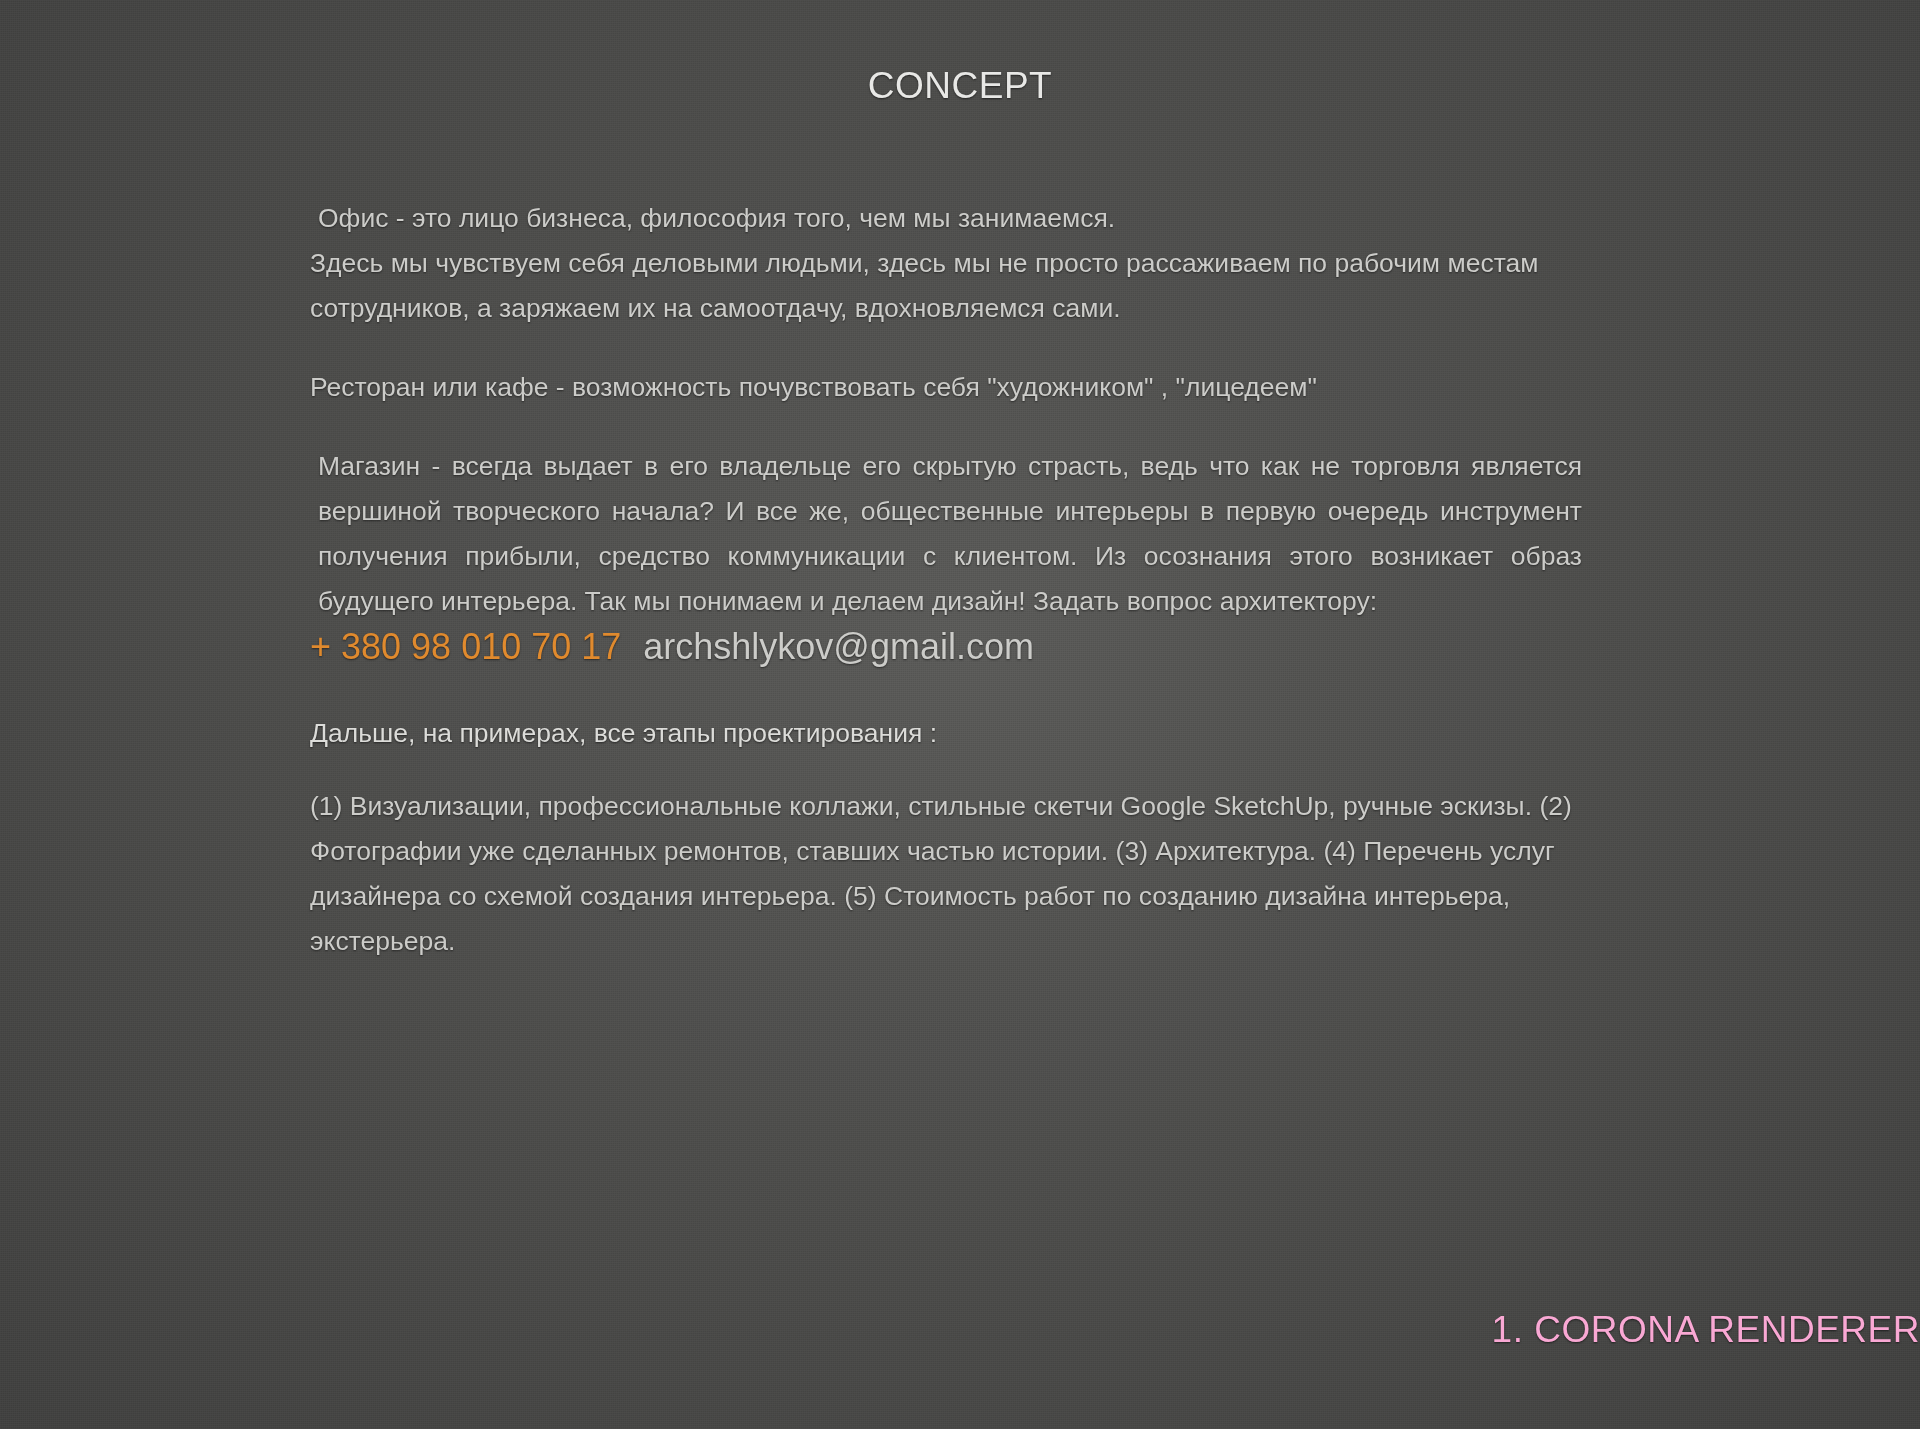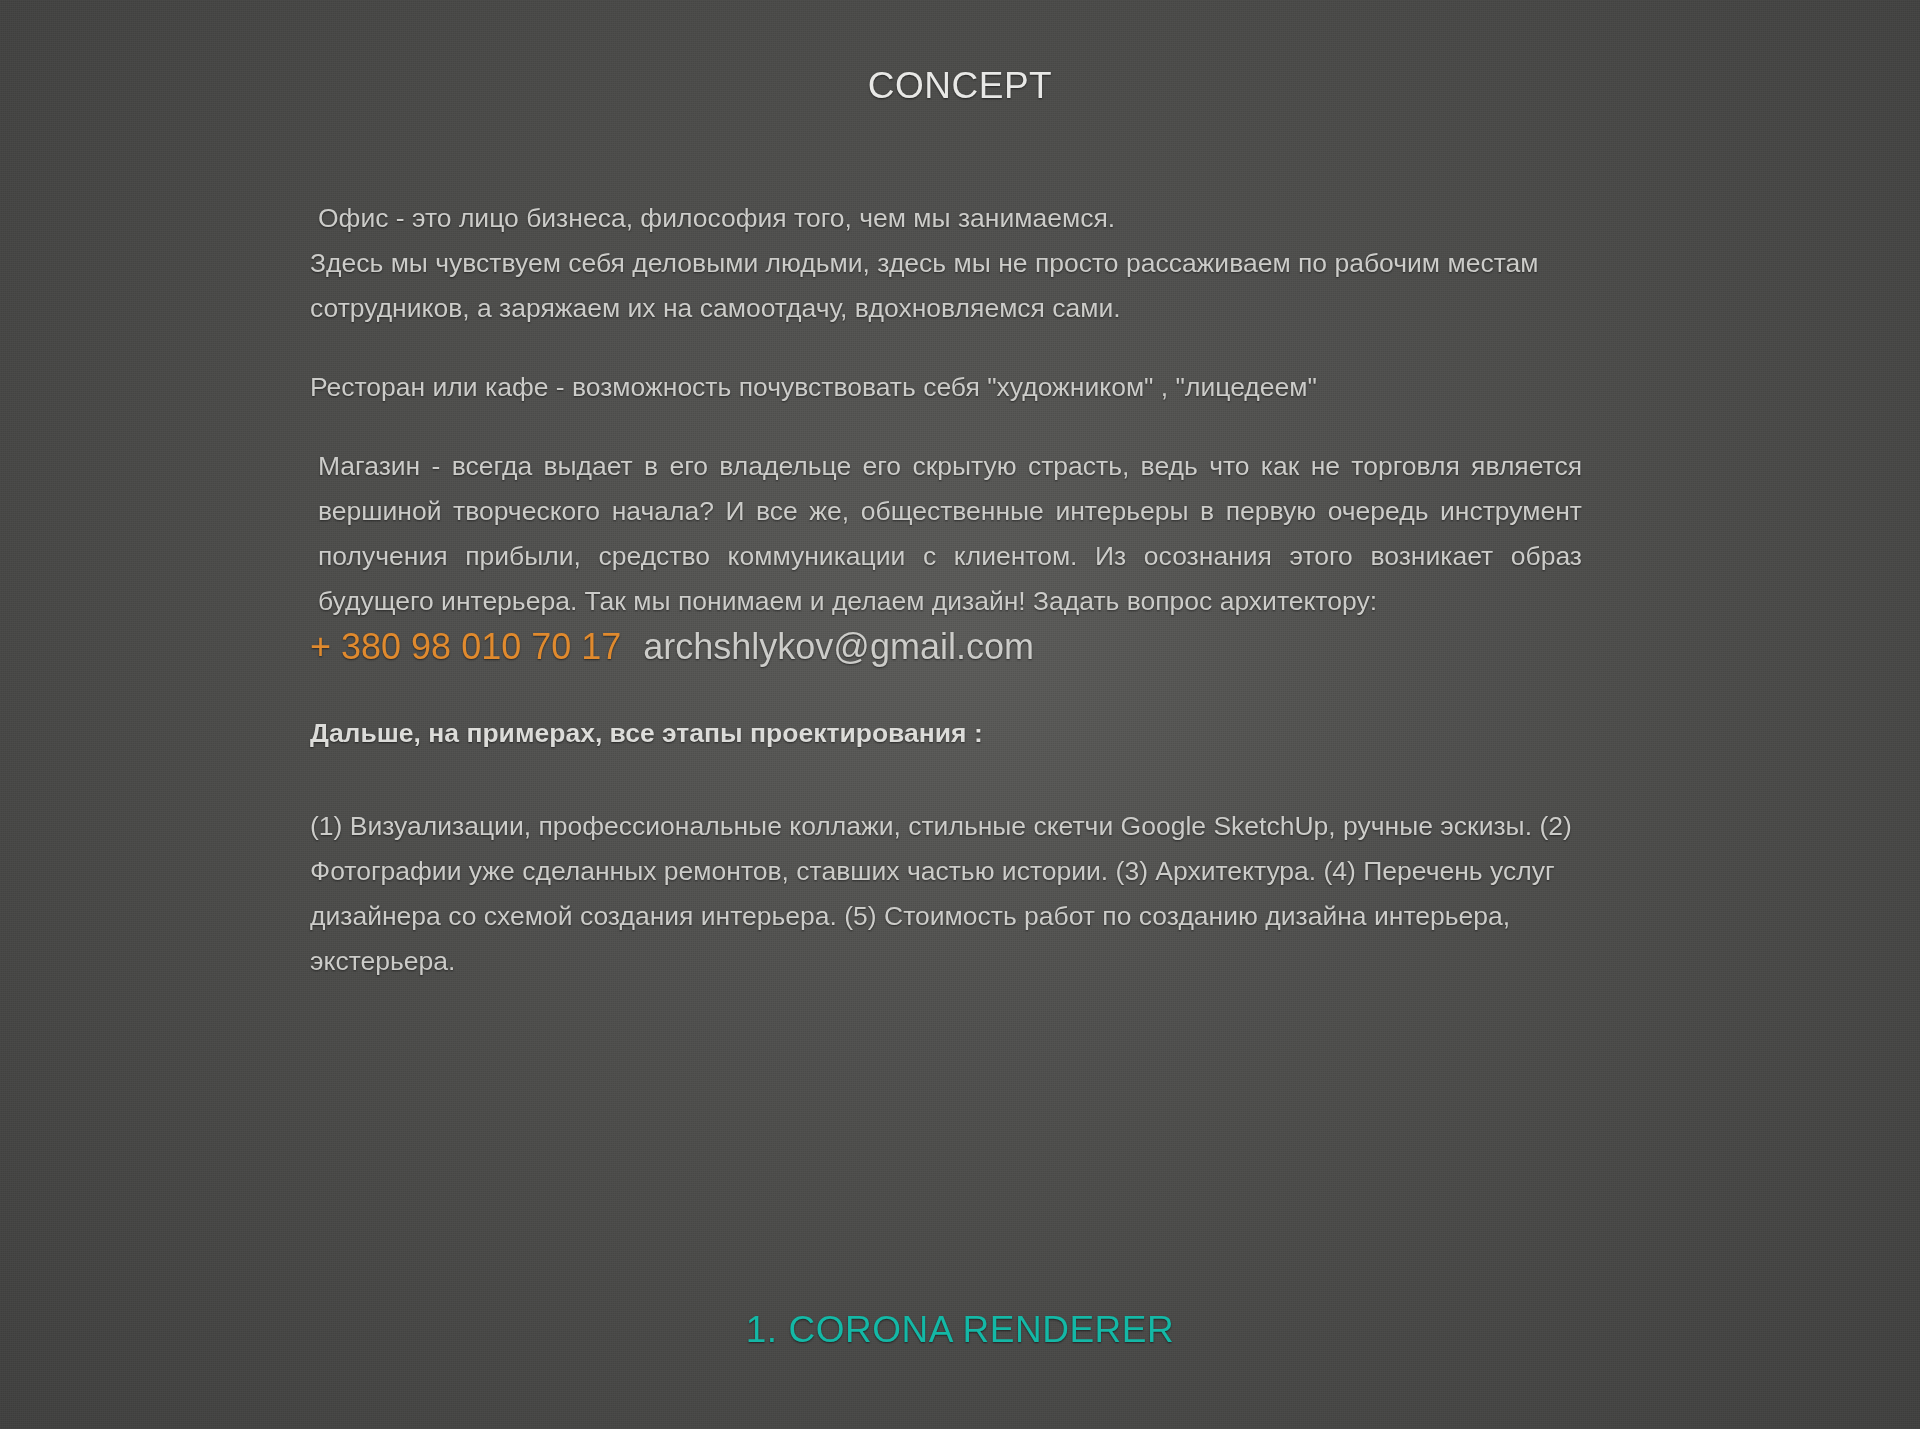--- a/index.html
+++ b/index.html
@@ -77,42 +77,42 @@
   }
 
   .email {
     color: #ccccc9;
     margin-left: 22px;
   }
 
   .strong-line {
     font-size: 26.5px;
     line-height: 45px;
-    font-weight: bold;
+    font-weight: normal;
     color: #dcdcd9;
     text-shadow: 0 1px 2px rgba(0,0,0,0.55);
-    margin: 42px 0 48px 0;
+    margin: 42px 0 28px 0;
   }
 
   .list-para {
     font-size: 26.5px;
     line-height: 45px;
     color: #ccccc9;
     text-shadow: 0 1px 2px rgba(0,0,0,0.5);
     margin: 0;
   }
 
   .footer-title {
     position: absolute;
     left: 0;
     bottom: 78px;
     width: 100%;
-    text-align: center;
+    text-align: right;
     font-size: 37px;
-    color: #14b8a6;
+    color: #f9a8d4;
     text-shadow: 0 1px 2px rgba(0,0,0,0.55);
     letter-spacing: 0.5px;
   }
 </style>
 </head>
 <body>
 
 <div class="page">
 
   <h1 class="doc-title">CONCEPT</h1>

